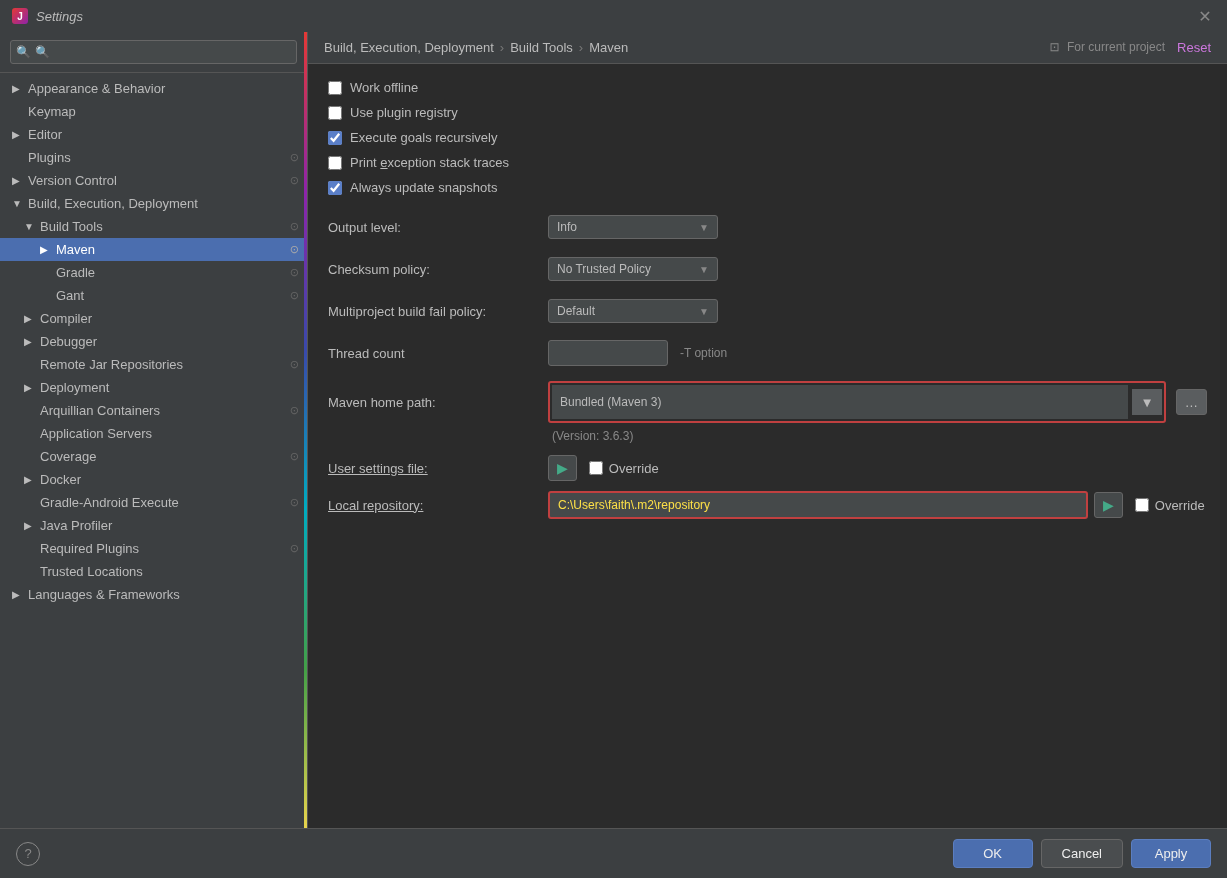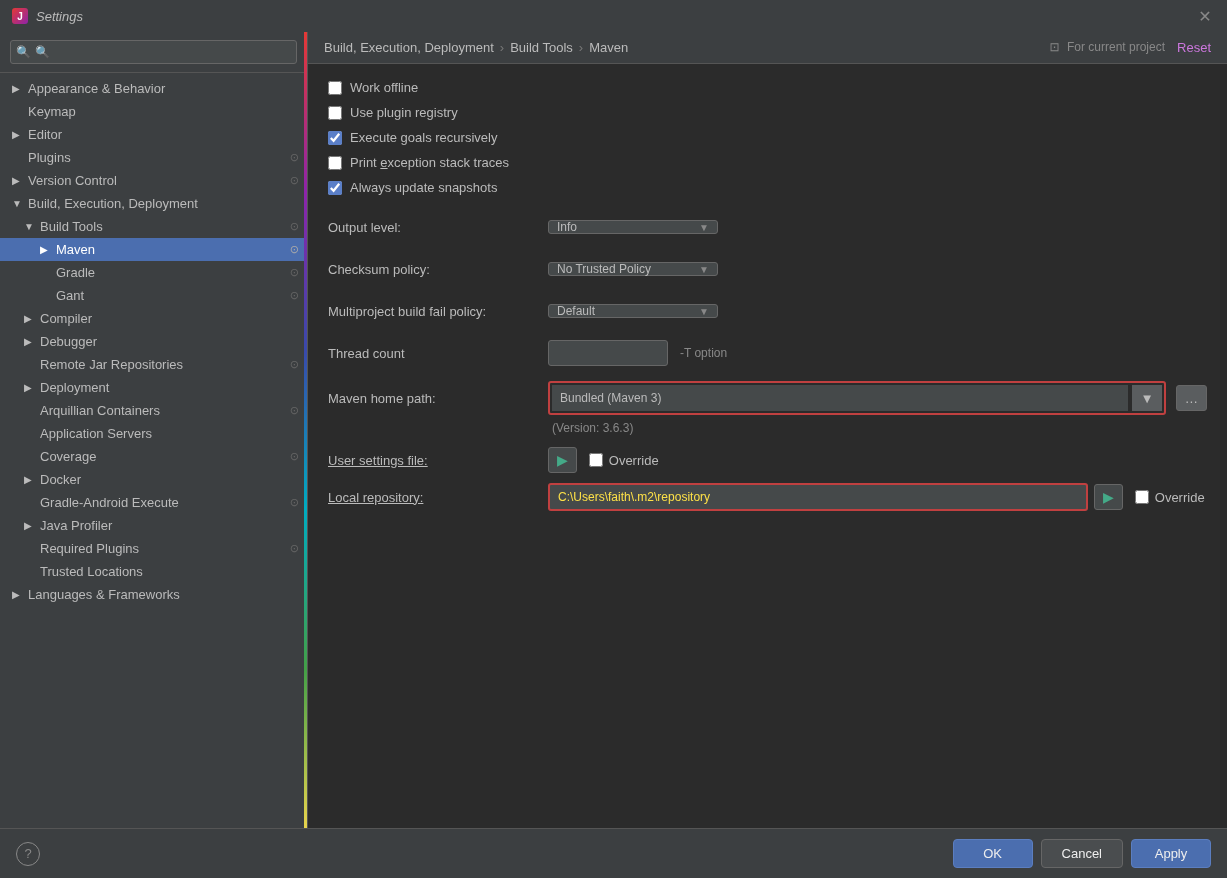--- a/index.html
+++ b/index.html
@@ -197,21 +197,21 @@
       border: 1px solid #666;
       border-radius: 3px;
       color: #bbb;
       padding: 4px 8px;
       font-size: 12px;
       display: flex;
       align-items: center;
       justify-content: space-between;
       width: 170px;
       cursor: pointer;
-      height: 14px;
+      height: 24px;
     }
     .dropdown .arrow { color: #888; font-size: 10px; margin-left: 6px; }
     .text-input {
       background: #45494a;
       border: 1px solid #666;
       border-radius: 3px;
       color: #bbb;
       padding: 4px 8px;
       font-size: 12px;
       height: 26px;
@@ -239,21 +239,21 @@
       border-radius: 3px;
       padding: 2px;
     }
     .maven-home-select {
       flex: 1;
       background: #45494a;
       border: none;
       color: #bbb;
       padding: 4px 8px;
       font-size: 12px;
-      height: 26px;
+      height: 34px;
       outline: none;
     }
     .maven-home-dropdown-btn {
       background: #5a5d5f;
       border: none;
       color: #bbb;
       padding: 3px 8px;
       cursor: pointer;
       height: 26px;
       display: flex;

